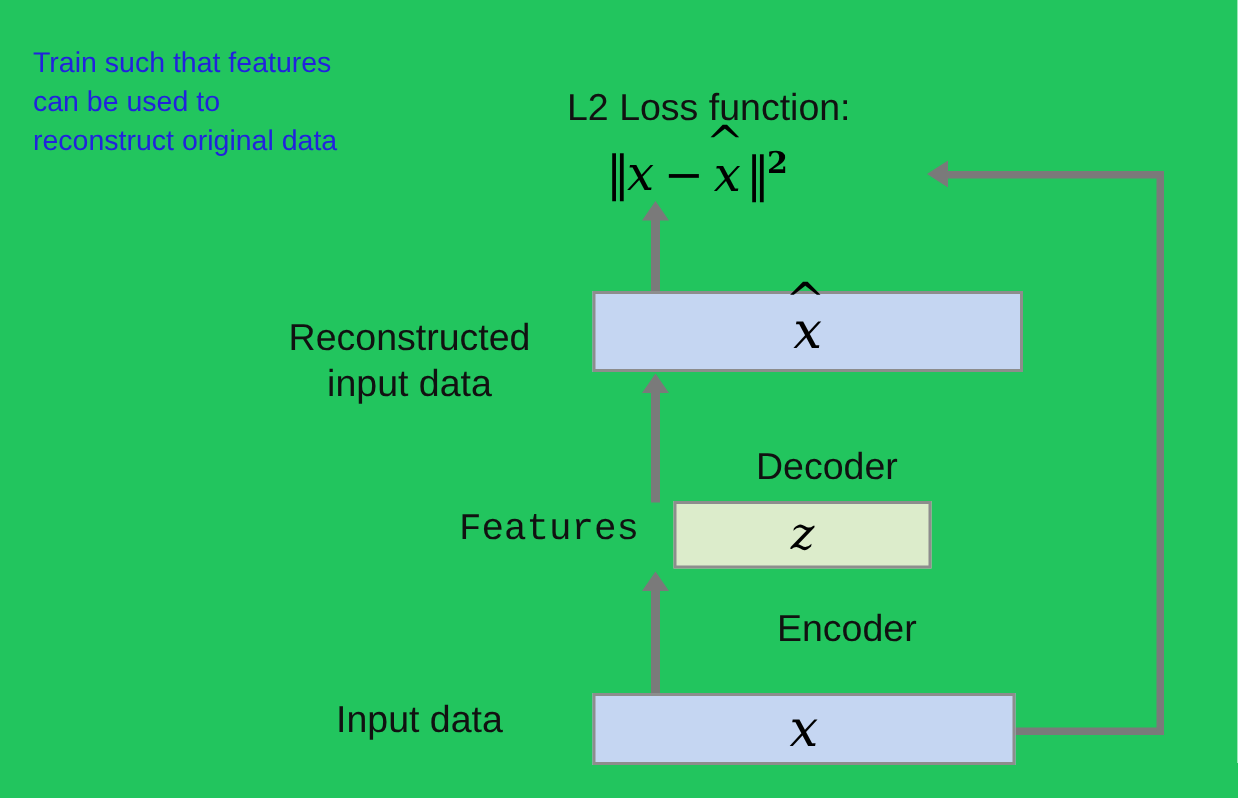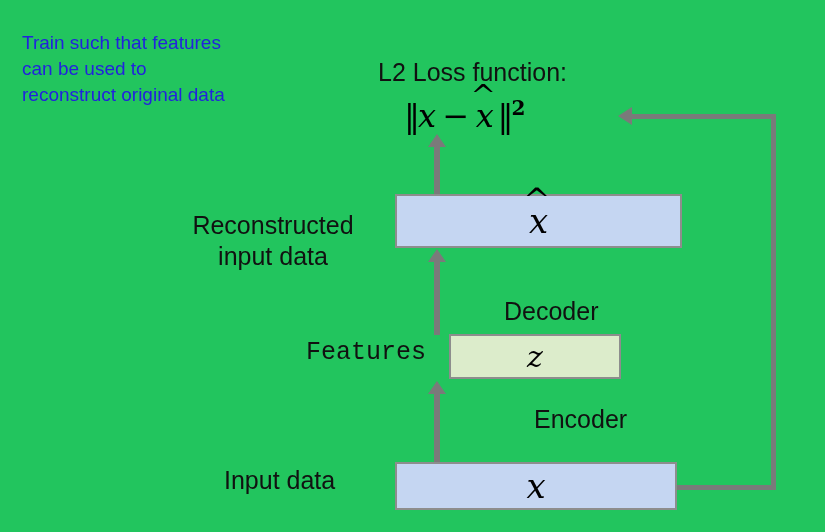--- a/index.html
+++ b/index.html
@@ -149,21 +149,21 @@
 
   <div class="plain-label" style="left:306px; top:337px; width:120px; text-align:right;font-family:Liberation Mono, monospace;">Features</div>
 
   <div class="box box-green" style="left:449px; top:334px; width:172px; height:45px;">
     <span class="box-sym" style="font-size:30px;">z</span>
   </div>
 
   <div class="shaft" style="left:434px; top:393px; height:72px;"></div>
   <div class="arrow-up" style="left:428px; top:381px;"></div>
 
-  <div class="plain-label" style="left:518px; top:404px; width:170px; text-align:left;margin-left:16px;">Encoder</div>
+  <div class="plain-label" style="left:518px; top:404px; width:170px; text-align:left;">Encoder</div>
 
   <div class="plain-label" style="left:224px; top:465px; width:160px; text-align:left;">Input data</div>
 
   <div class="box box-blue" style="left:395px; top:462px; width:282px; height:48px;">
     <span class="box-sym">x</span>
   </div>
 
 </div>
 
 </body></html>

